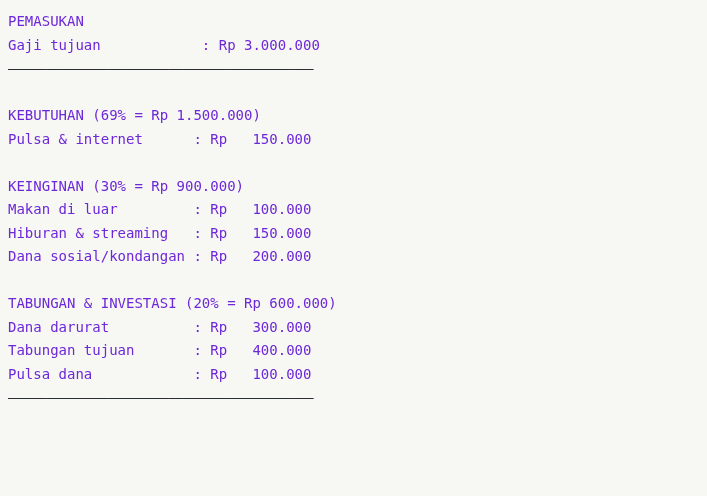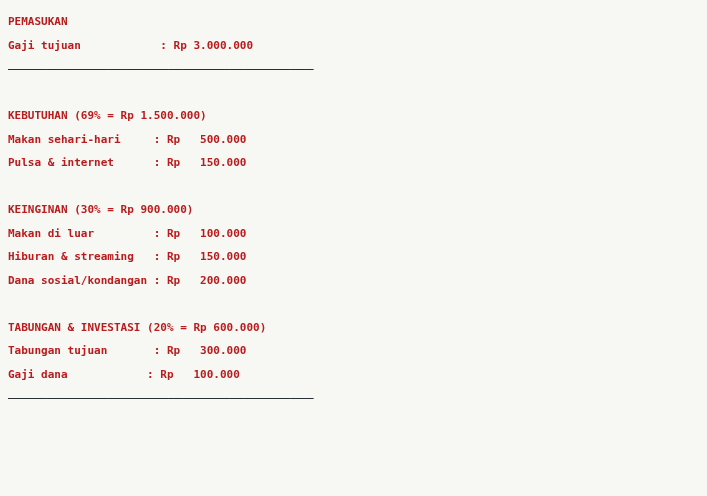--- a/index.html
+++ b/index.html
@@ -11,26 +11,25 @@
     width: 707px;
     height: 496px;
     overflow: hidden;
     font-family: "DejaVu Sans Mono", "Liberation Mono", monospace;
   }
   #budget-sheet {
     padding: 10px 0 0 8px;
     box-sizing: border-box;
   }
   .line {
-    font-size: 11px;
+    font-size: 14px;
     line-height: 23.5px;
-    color: #b91c1c;
+    color: #6d28d9;
     white-space: pre;
     letter-spacing: 0px;
-    font-weight: bold;
   }
   .line.blank {
     height: 23.5px;
   }
   .rule {
     white-space: pre;
     color: #24292e;
     font-size: 13.5px;
     line-height: 23.5px;
     letter-spacing: -0.5px;
@@ -38,26 +37,26 @@
 </style>
 </head>
 <body>
 
 <div id="budget-sheet">
   <div class="line">PEMASUKAN</div>
   <div class="line">Gaji tujuan            : Rp 3.000.000</div>
   <div class="rule">————————————————————————————————————————</div>
   <div class="line blank"></div>
   <div class="line">KEBUTUHAN (69% = Rp 1.500.000)</div>
-  <div class="line">Makan sehari-hari     : Rp   500.000</div>
   <div class="line">Pulsa &amp; internet      : Rp   150.000</div>
   <div class="line blank"></div>
   <div class="line">KEINGINAN (30% = Rp 900.000)</div>
   <div class="line">Makan di luar         : Rp   100.000</div>
   <div class="line">Hiburan &amp; streaming   : Rp   150.000</div>
   <div class="line">Dana sosial/kondangan : Rp   200.000</div>
   <div class="line blank"></div>
   <div class="line">TABUNGAN &amp; INVESTASI (20% = Rp 600.000)</div>
-  <div class="line">Tabungan tujuan       : Rp   300.000</div>
-  <div class="line">Gaji dana            : Rp   100.000</div>
+  <div class="line">Dana darurat          : Rp   300.000</div>
+  <div class="line">Tabungan tujuan       : Rp   400.000</div>
+  <div class="line">Pulsa dana            : Rp   100.000</div>
   <div class="rule">————————————————————————————————————————</div>
 
 </div>
 
 </body></html>

